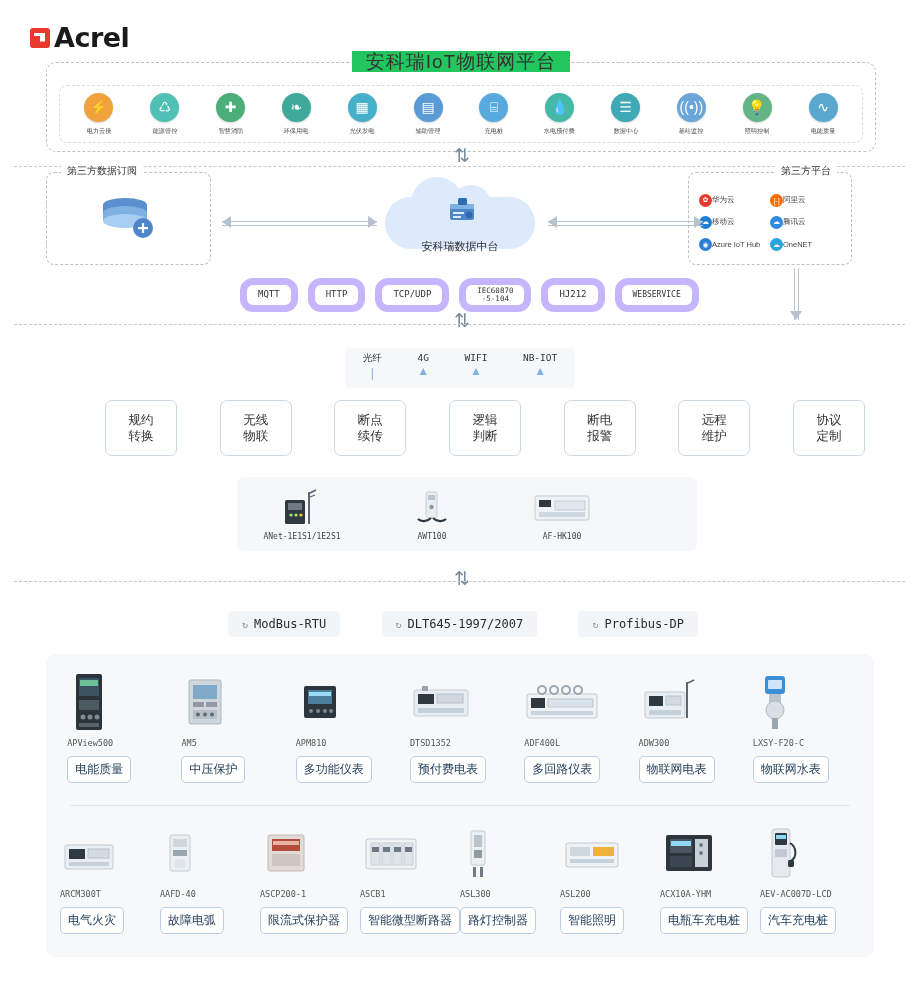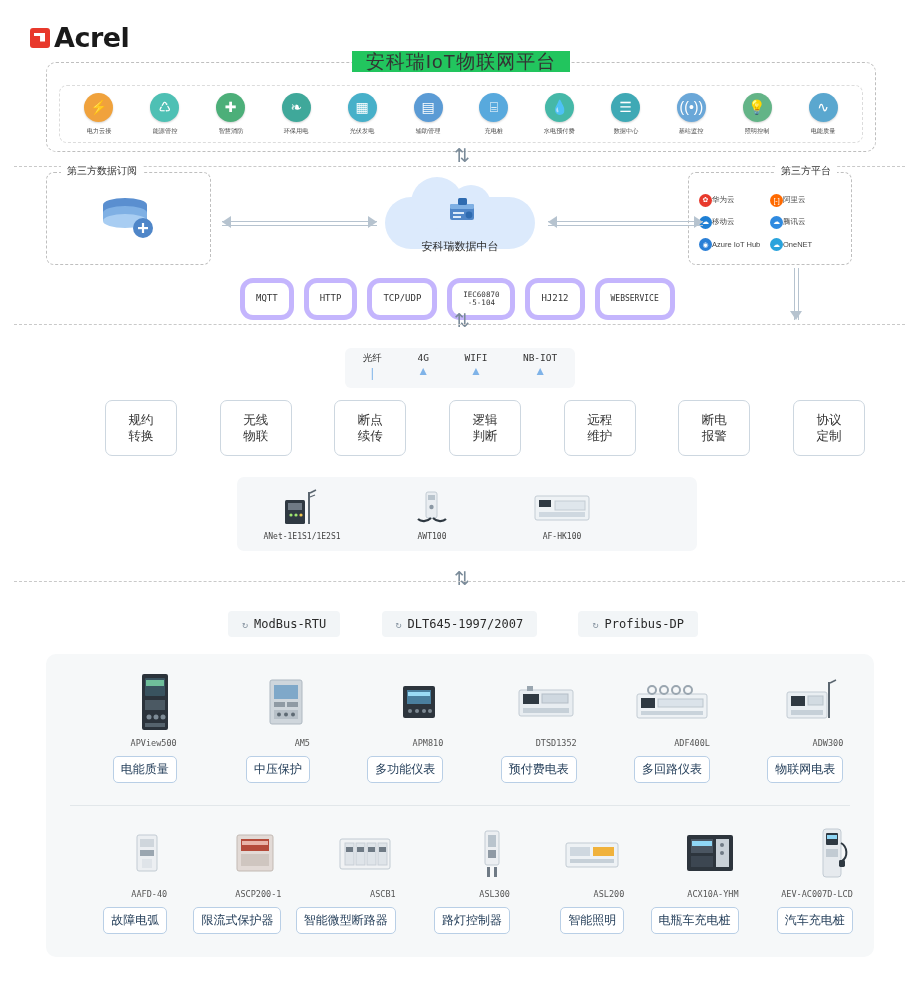--- a/index.html
+++ b/index.html
@@ -107,22 +107,22 @@
   
   .v-arrow { position:absolute; width:12px; }
   .v-arrow .bar { position:absolute; top:0; bottom:0; left:5px; border-left:1px solid #b6c3cf; }
   .v-arrow .bar2 { position:absolute; top:0; bottom:0; left:9px; border-left:1px solid #b6c3cf; }
   .v-arrow .tip-d { position:absolute; bottom:0; left:1px; width:0; height:0;
     border-left:6px solid transparent; border-right:6px solid transparent; border-top:9px solid #b6c3cf; }
 
   
   .proto-row { position:absolute; left:240px; top:278px; width:440px; display:flex; gap:10px; }
   .pill {
-    border:5px solid #c4b5fd; border-radius:13px; background:#fff;
-    height:26px; padding:16px 11px; display:flex; align-items:center; justify-content:center;
+    border:7px solid #c4b5fd; border-radius:13px; background:#fff;
+    height:26px; padding:10px 11px; display:flex; align-items:center; justify-content:center;
     font-family:"DejaVu Sans Mono", monospace; font-size:9px; color:#333; white-space:pre-line; text-align:center; line-height:1.05;
   }
 
   
   .comm-box {
     position:absolute; left:345px; top:348px; width:230px; height:40px;
     background:#f5f7f9; border-radius:6px; display:flex; align-items:flex-start; justify-content:space-around; padding-top:4px;
   }
   .comm-item { display:flex; flex-direction:column; align-items:center; gap:2px; }
   .comm-name { font-size:9.5px; color:#333; font-family:"DejaVu Sans Mono", monospace; }
@@ -154,21 +154,21 @@
 
   
   .product-panel {
     position:absolute; left:46px; top:654px; width:828px; height:303px;
     background:#f6f8f9; border-radius:10px;
   }
   .prod-divider { position:absolute; left:24px; right:24px; top:151px; border-top:1px solid #e2e7ea; }
   .prod-row { position:absolute; left:14px; right:14px; display:flex; justify-content:space-around; }
   .prod-row.r1 { top:16px; }
   .prod-row.r2 { top:167px; }
-  .prod-item { width:100px; display:flex; flex-direction:column; align-items:flex-end; }
+  .prod-item { width:100px; display:flex; flex-direction:column; align-items:flex-start; }
   .prod-img { height:62px; display:flex; align-items:flex-end; justify-content:center; }
   .prod-code { margin-top:6px; font-size:8.5px; color:#555; font-family:"DejaVu Sans Mono", monospace; }
   .prod-tag {
     margin-top:8px; border:1px solid #b9cfe6; border-radius:5px; background:#fff;
     font-size:12px; color:#27415c; padding:4px 7px; white-space:nowrap;
   }
 </style>
 </head>
 <body>
 
@@ -362,26 +362,26 @@
   </div>
   <div class="feature">
     <div>断点</div>
     <div>续传</div>
   </div>
   <div class="feature">
     <div>逻辑</div>
     <div>判断</div>
   </div>
   <div class="feature">
+    <div>断电</div>
+    <div>报警</div>
+  </div>
+  <div class="feature">
     <div>远程</div>
     <div>维护</div>
-  </div>
-  <div class="feature">
-    <div>断电</div>
-    <div>报警</div>
   </div>
   <div class="feature">
     <div>协议</div>
     <div>定制</div>
   </div>
 </div>
 
 <div class="gw-box">
   <div class="gw-item">
     <div class="gw-img">
@@ -535,24 +535,49 @@
           <rect x="27" y="24" width="15" height="9" fill="#d2dbe2" stroke="#b9c3cb"></rect>
           <rect x="10" y="38" width="32" height="5" fill="#c6d0d8"></rect>
           <rect x="47" y="10" width="2" height="36" fill="#5b6670"></rect>
           <path d="M49 11 L55 8" stroke="#5b6670" stroke-width="1.5"></path>
         </svg>
       </div>
       <div class="prod-code">ADW300</div>
       <div class="prod-tag">物联网电表</div>
     </div>
 
+    <div class="prod-item">
+      <div class="prod-img">
+        <svg width="44" height="60" viewBox="0 0 44 60">
+          <rect x="12" y="4" width="20" height="18" rx="3" fill="#3c8fd4"></rect>
+          <rect x="15" y="8" width="14" height="9" rx="1" fill="#cfe6fa"></rect>
+          <rect x="16" y="22" width="12" height="10" fill="#b9c4cd"></rect>
+          <circle cx="22" cy="38" r="9" fill="#d8dfe5" stroke="#b0bac3"></circle>
+          <rect x="19" y="46" width="6" height="11" fill="#9aa6b0"></rect>
+        </svg>
+      </div>
+      <div class="prod-code">LXSY-F20-C</div>
+      <div class="prod-tag">物联网水表</div>
+    </div>
   </div>
 
   <div class="prod-row r2">
 
+    <div class="prod-item">
+      <div class="prod-img">
+        <svg width="58" height="60" viewBox="0 0 58 60">
+          <rect x="5" y="22" width="48" height="24" rx="2" fill="#e9eef2" stroke="#c2cbd3"></rect>
+          <rect x="9" y="26" width="16" height="10" fill="#2f3942"></rect>
+          <rect x="28" y="26" width="21" height="9" fill="#d2dbe2" stroke="#b9c3cb"></rect>
+          <rect x="9" y="39" width="40" height="4" fill="#c6d0d8"></rect>
+        </svg>
+      </div>
+      <div class="prod-code">ARCM300T</div>
+      <div class="prod-tag">电气火灾</div>
+    </div>
 
     <div class="prod-item">
       <div class="prod-img">
         <svg width="40" height="60" viewBox="0 0 40 60">
           <rect x="10" y="12" width="20" height="36" rx="2" fill="#eceff2" stroke="#c2cbd3"></rect>
           <rect x="13" y="16" width="14" height="8" fill="#cfd6dc"></rect>
           <rect x="13" y="27" width="14" height="6" fill="#9aa6b0"></rect>
           <rect x="15" y="36" width="10" height="9" fill="#dfe4e9"></rect>
         </svg>
       </div>

